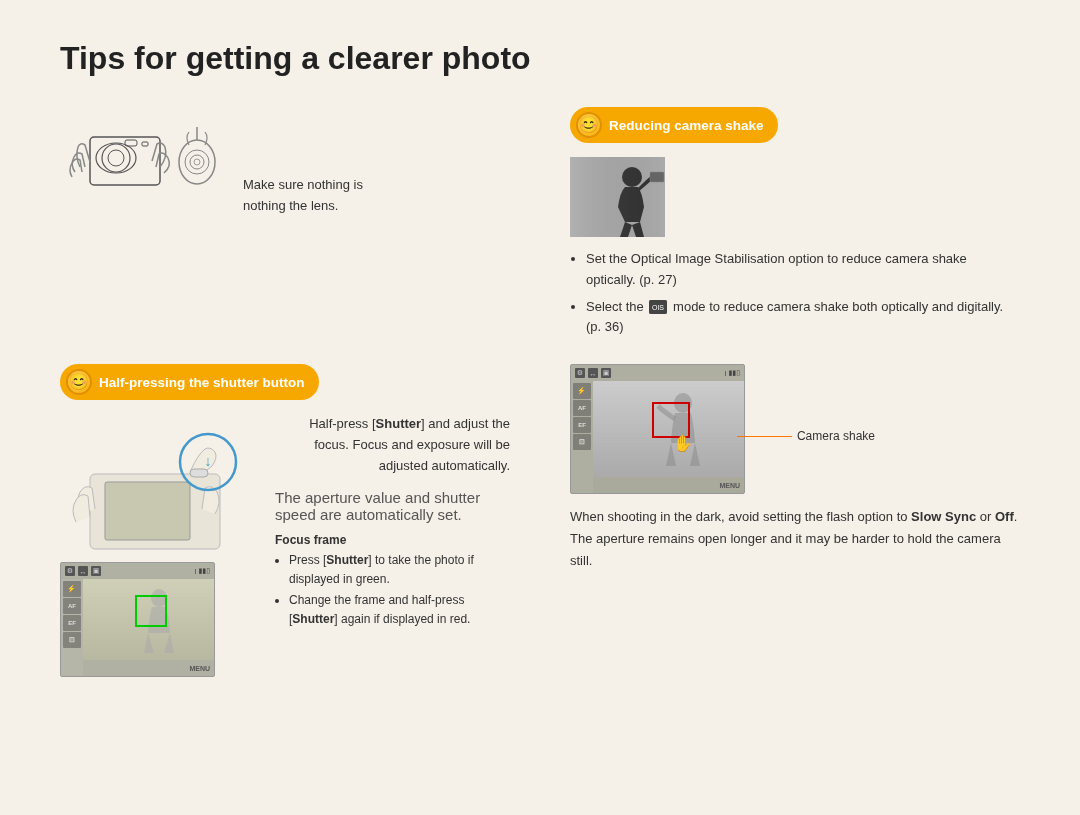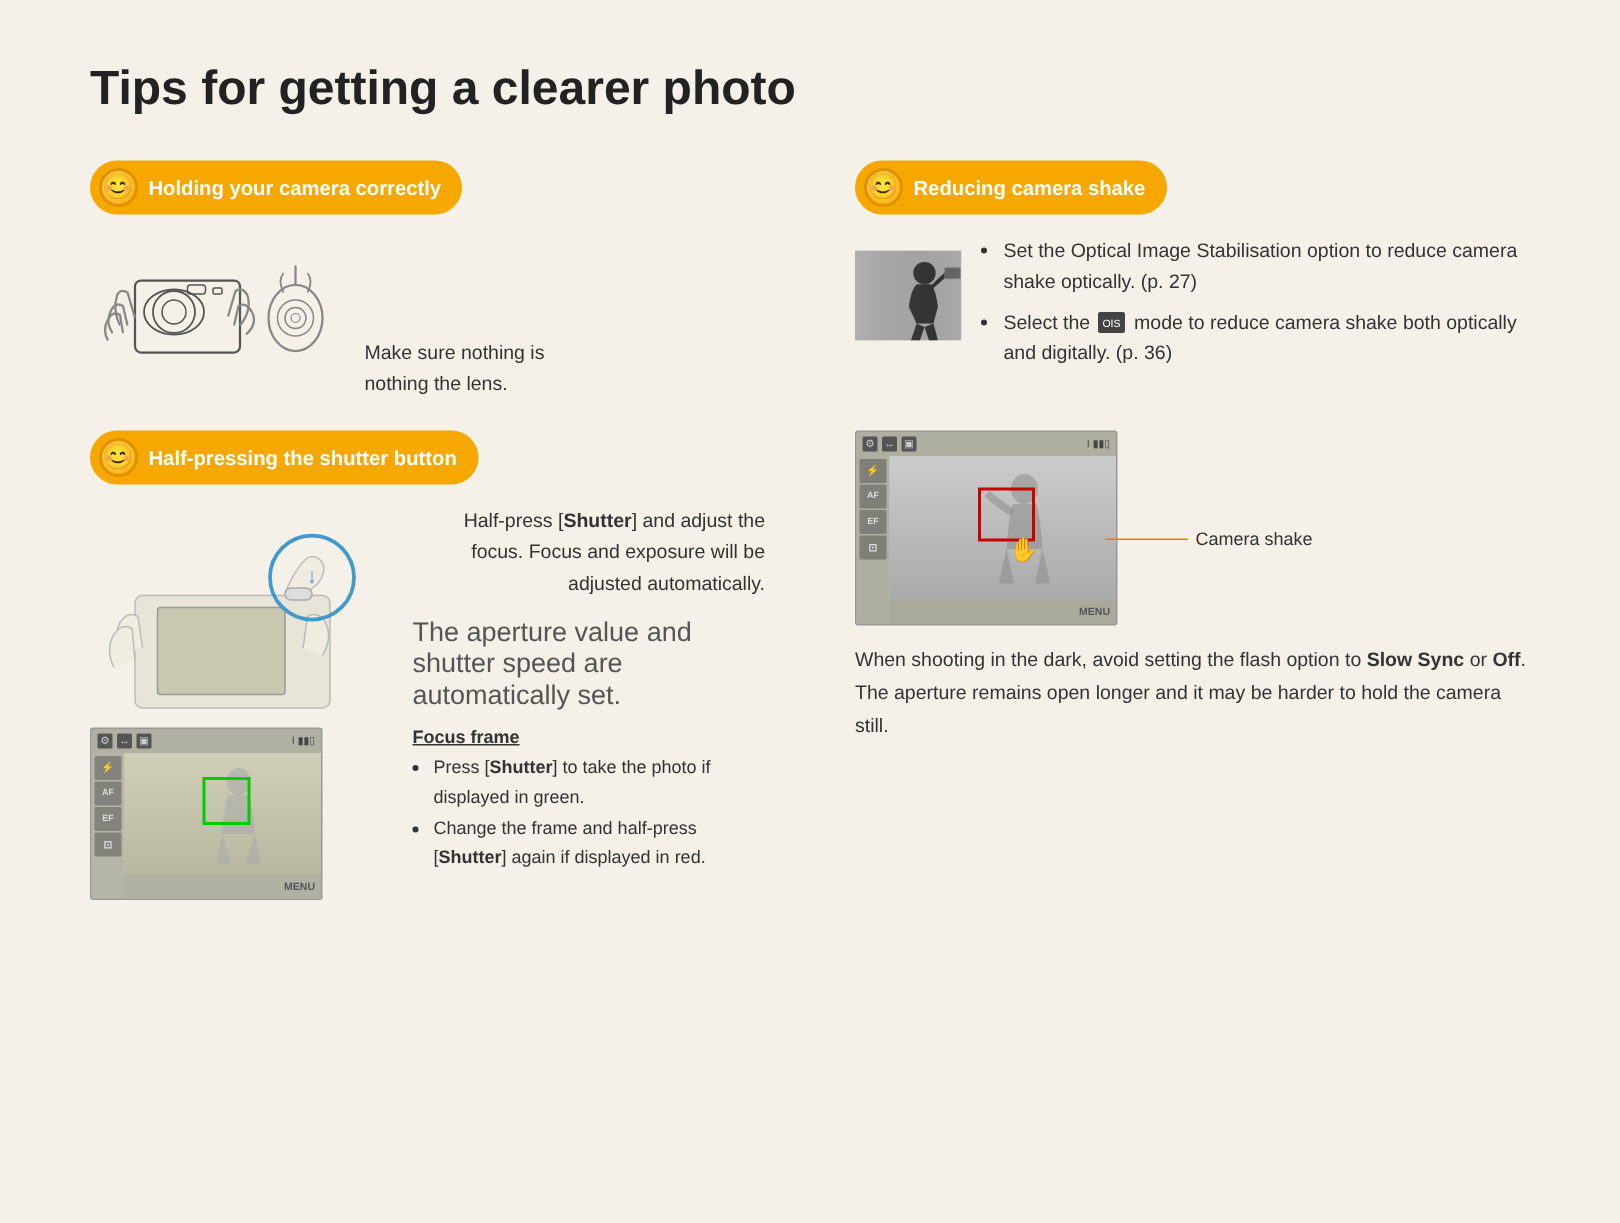--- a/index.html
+++ b/index.html
@@ -202,21 +202,20 @@
       color: #555;
       font-weight: bold;
     }
 
     .focus-frame-label {
       font-size: 12px;
       font-weight: bold;
       color: #333;
       margin-bottom: 4px;
       margin-top: 8px;
-      text-decoration: underline;
     }
 
     .focus-frame-bullet {
       font-size: 12px;
       color: #333;
       line-height: 1.6;
     }
 
     .focus-frame-bullet li {
       margin-left: 14px;
@@ -231,20 +230,21 @@
 
     .when-section {
       grid-column: 2;
       grid-row: 2;
     }
 
     .reducing-content {
       display: flex;
       gap: 12px;
       align-items: flex-start;
+      flex-direction: column;
     }
 
     .reducing-text {
       font-size: 13px;
       line-height: 1.6;
       color: #333;
     }
 
     .reducing-text li {
       margin-left: 16px;
@@ -336,24 +336,20 @@
 </head>
 <body>
 
 <div class="page">
 
   <h1 class="page-title">Tips for getting a clearer photo</h1>
 
   <div class="content-grid">
 
     <div class="holding-section">
-      <div class="section-header">
-        <span class="smile-icon"></span>
-        <span class="section-header-label">Holding your camera correctly</span>
-      </div>
 
       <div class="illus-container">
 
         <svg class="camera-hold-svg" viewBox="0 0 170 110">
 
           <rect x="30" y="30" width="70" height="48" rx="4" fill="none" stroke="#555" stroke-width="1.5"></rect>
           <rect x="36" y="36" width="40" height="30" rx="20" fill="none" stroke="#555" stroke-width="1.2"></rect>
           <circle cx="56" cy="51" r="14" fill="none" stroke="#555" stroke-width="1.2"></circle>
           <circle cx="56" cy="51" r="8" fill="none" stroke="#555" stroke-width="1"></circle>
           <rect x="65" y="33" width="12" height="6" rx="2" fill="none" stroke="#555" stroke-width="1"></rect>
@@ -504,21 +500,21 @@
                 <span>MENU</span>
               </div>
             </div>
           </div>
         </div>
 
         <div style="padding-top:0;">
           <p class="halfpress-text" style="margin-bottom:12px;text-align:right;">
             Half-press [<b>Shutter</b>] and adjust the focus. Focus and exposure will be adjusted automatically.
           </p>
-          <p style="font-size:18px; color:#555; margin-bottom:10px;">The aperture value and shutter speed are automatically set.</p>
+          <p style="font-size:15px; color:#555; margin-bottom:10px;">The aperture value and shutter speed are automatically set.</p>
 
           <div class="focus-frame-label">Focus frame</div>
           <ul class="focus-frame-bullet">
             <li>Press [<b>Shutter</b>] to take the photo if displayed in green.</li>
             <li>Change the frame and half-press [<b>Shutter</b>] again if displayed in red.</li>
           </ul>
         </div>
       </div>
     </div>
 

